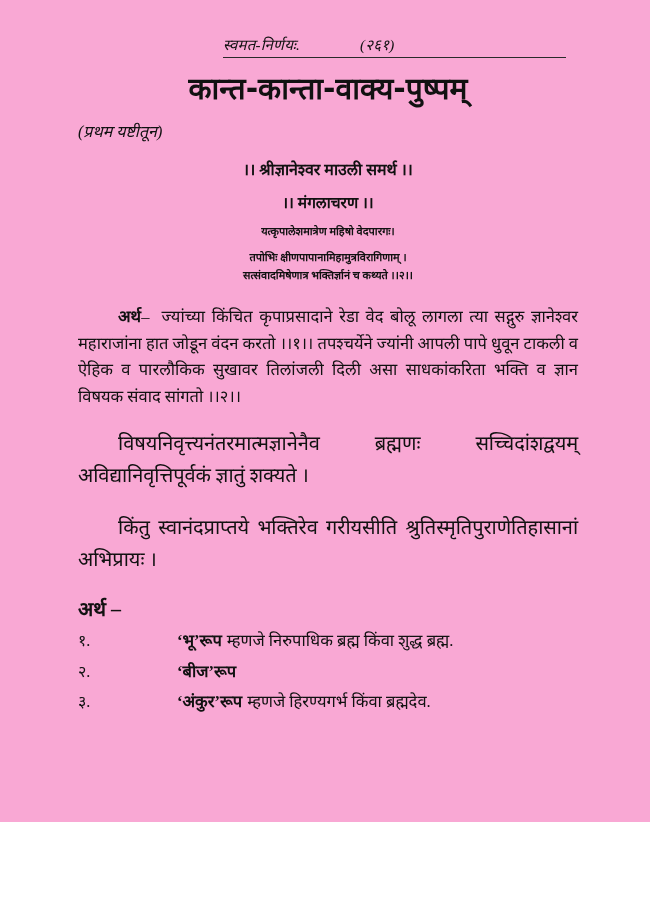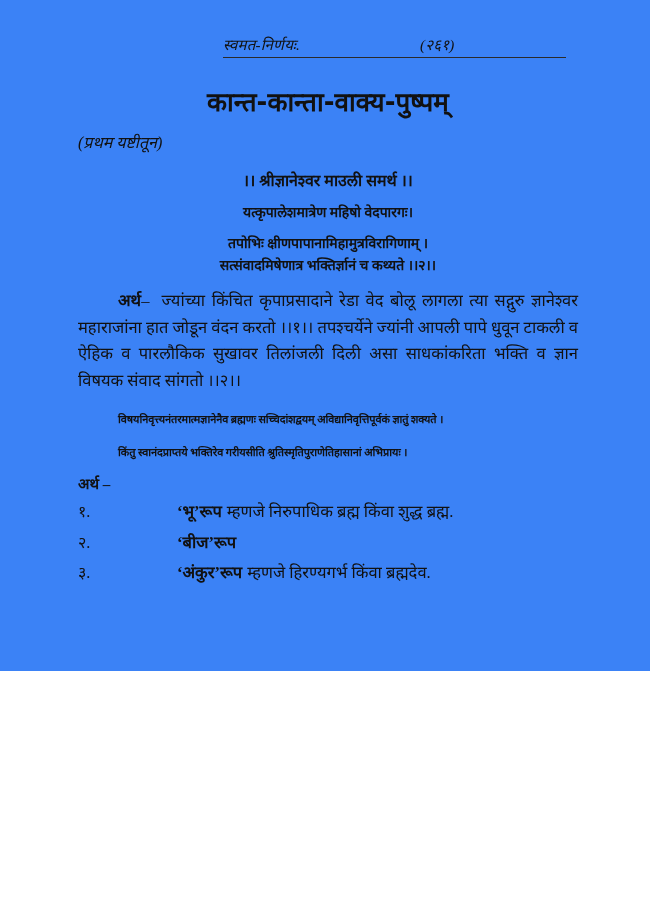--- a/index.html
+++ b/index.html
@@ -12,54 +12,54 @@
     width: 650px;
     height: 905px;
     overflow: hidden;
     font-family: "Liberation Serif", "DejaVu Serif", serif;
     color: #111111;
     -webkit-font-smoothing: antialiased;
   }
   .page {
     position: relative;
     width: 650px;
-    height: 671px;
+    height: 822px;
     box-sizing: border-box;
     padding: 26px 72px 0 78px;
-    background: #3b82f6;
+    background: #f9a8d4;
   }
 
   
   .running-head {
     display: flex;
     align-items: baseline;
     justify-content: flex-start;
     border-bottom: 1px solid #2a2a2a;
     padding-bottom: 3px;
     margin: 8px 12px 0 145px;
     font-style: italic;
     font-size: 15px;
     letter-spacing: .2px;
   }
   .running-head .rh-title {
     white-space: nowrap;
   }
   .running-head .rh-folio {
-    margin-left: 120px;
+    margin-left: 60px;
     white-space: nowrap;
   }
 
   
   .title {
     text-align: center;
     font-family: "DejaVu Sans", "Liberation Sans", sans-serif;
     font-weight: 700;
-    font-size: 26px;
+    font-size: 30px;
     letter-spacing: 0px;
-    margin-top: 28px;
+    margin-top: 12px;
     line-height: 1.25;
     white-space: nowrap;
   }
   .subtitle {
     font-style: italic;
     font-size: 16px;
     margin-top: 12px;
   }
 
   
@@ -67,55 +67,55 @@
     text-align: center;
     font-size: 16px;
     line-height: 1.5;
   }
   .invocation-1 { margin-top: 16px; font-weight: 700; font-size: 16px; }
   .invocation-2 { margin-top: 9px;  font-weight: 700; font-size: 15.5px; }
 
   .verse {
     text-align: center;
     font-weight: 700;
-    font-size: 14px;
+    font-size: 11px;
     line-height: 1.58;
     margin-top: 9px;
   }
   .verse .vline { display: block; white-space: nowrap; }
 
   
   .para {
     font-size: 16.5px;
     line-height: 1.62;
     text-align: justify;
     text-justify: inter-word;
-    margin-top: 11px;
+    margin-top: 20px;
     text-indent: 40px;
   }
   .para .label {
     font-weight: 700;
   }
   .para .gap { display: inline-block; width: 12px; }
 
   .para-bold {
-    font-size: 11px;
+    font-size: 20px;
     line-height: 1.6;
-    font-weight: 700;
+    font-weight: 400;
     text-align: justify;
     text-justify: inter-word;
     margin-top: 15px;
     text-indent: 40px;
     letter-spacing: -0.1px;
   }
   .para-bold.tight { letter-spacing: -0.45px; }
 
   
   .list-head {
-    font-size: 15px;
+    font-size: 20px;
     font-weight: 700;
     margin-top: 12px;
   }
   .num-list {
     margin: 4px 0 0 0;
     padding: 0;
     list-style: none;
   }
   .num-list li {
     display: flex;
@@ -143,20 +143,21 @@
 
   <div class="running-head">
     <span class="rh-title">स्वमत-निर्णयः.</span>
     <span class="rh-folio">(२६१)</span>
   </div>
 
   <div class="title">कान्त-कान्ता-वाक्य-पुष्पम्</div>
   <div class="subtitle">(प्रथम यष्टीतून)</div>
 
   <div class="centered invocation-1">।। श्रीज्ञानेश्वर माउली समर्थ ।।</div>
+  <div class="centered invocation-2">।। मंगलाचरण ।।</div>
 
   <div class="verse">
     <span class="vline">यत्कृपालेशमात्रेण महिषो वेदपारगः।</span>
   </div>
 
   <div class="verse">
     <span class="vline">तपोभिः क्षीणपापानामिहामुत्रविरागिणाम् ।</span>
     <span class="vline">सत्संवादमिषेणात्र भक्तिर्ज्ञानं च कथ्यते ।।२।।</span>
   </div>
 

